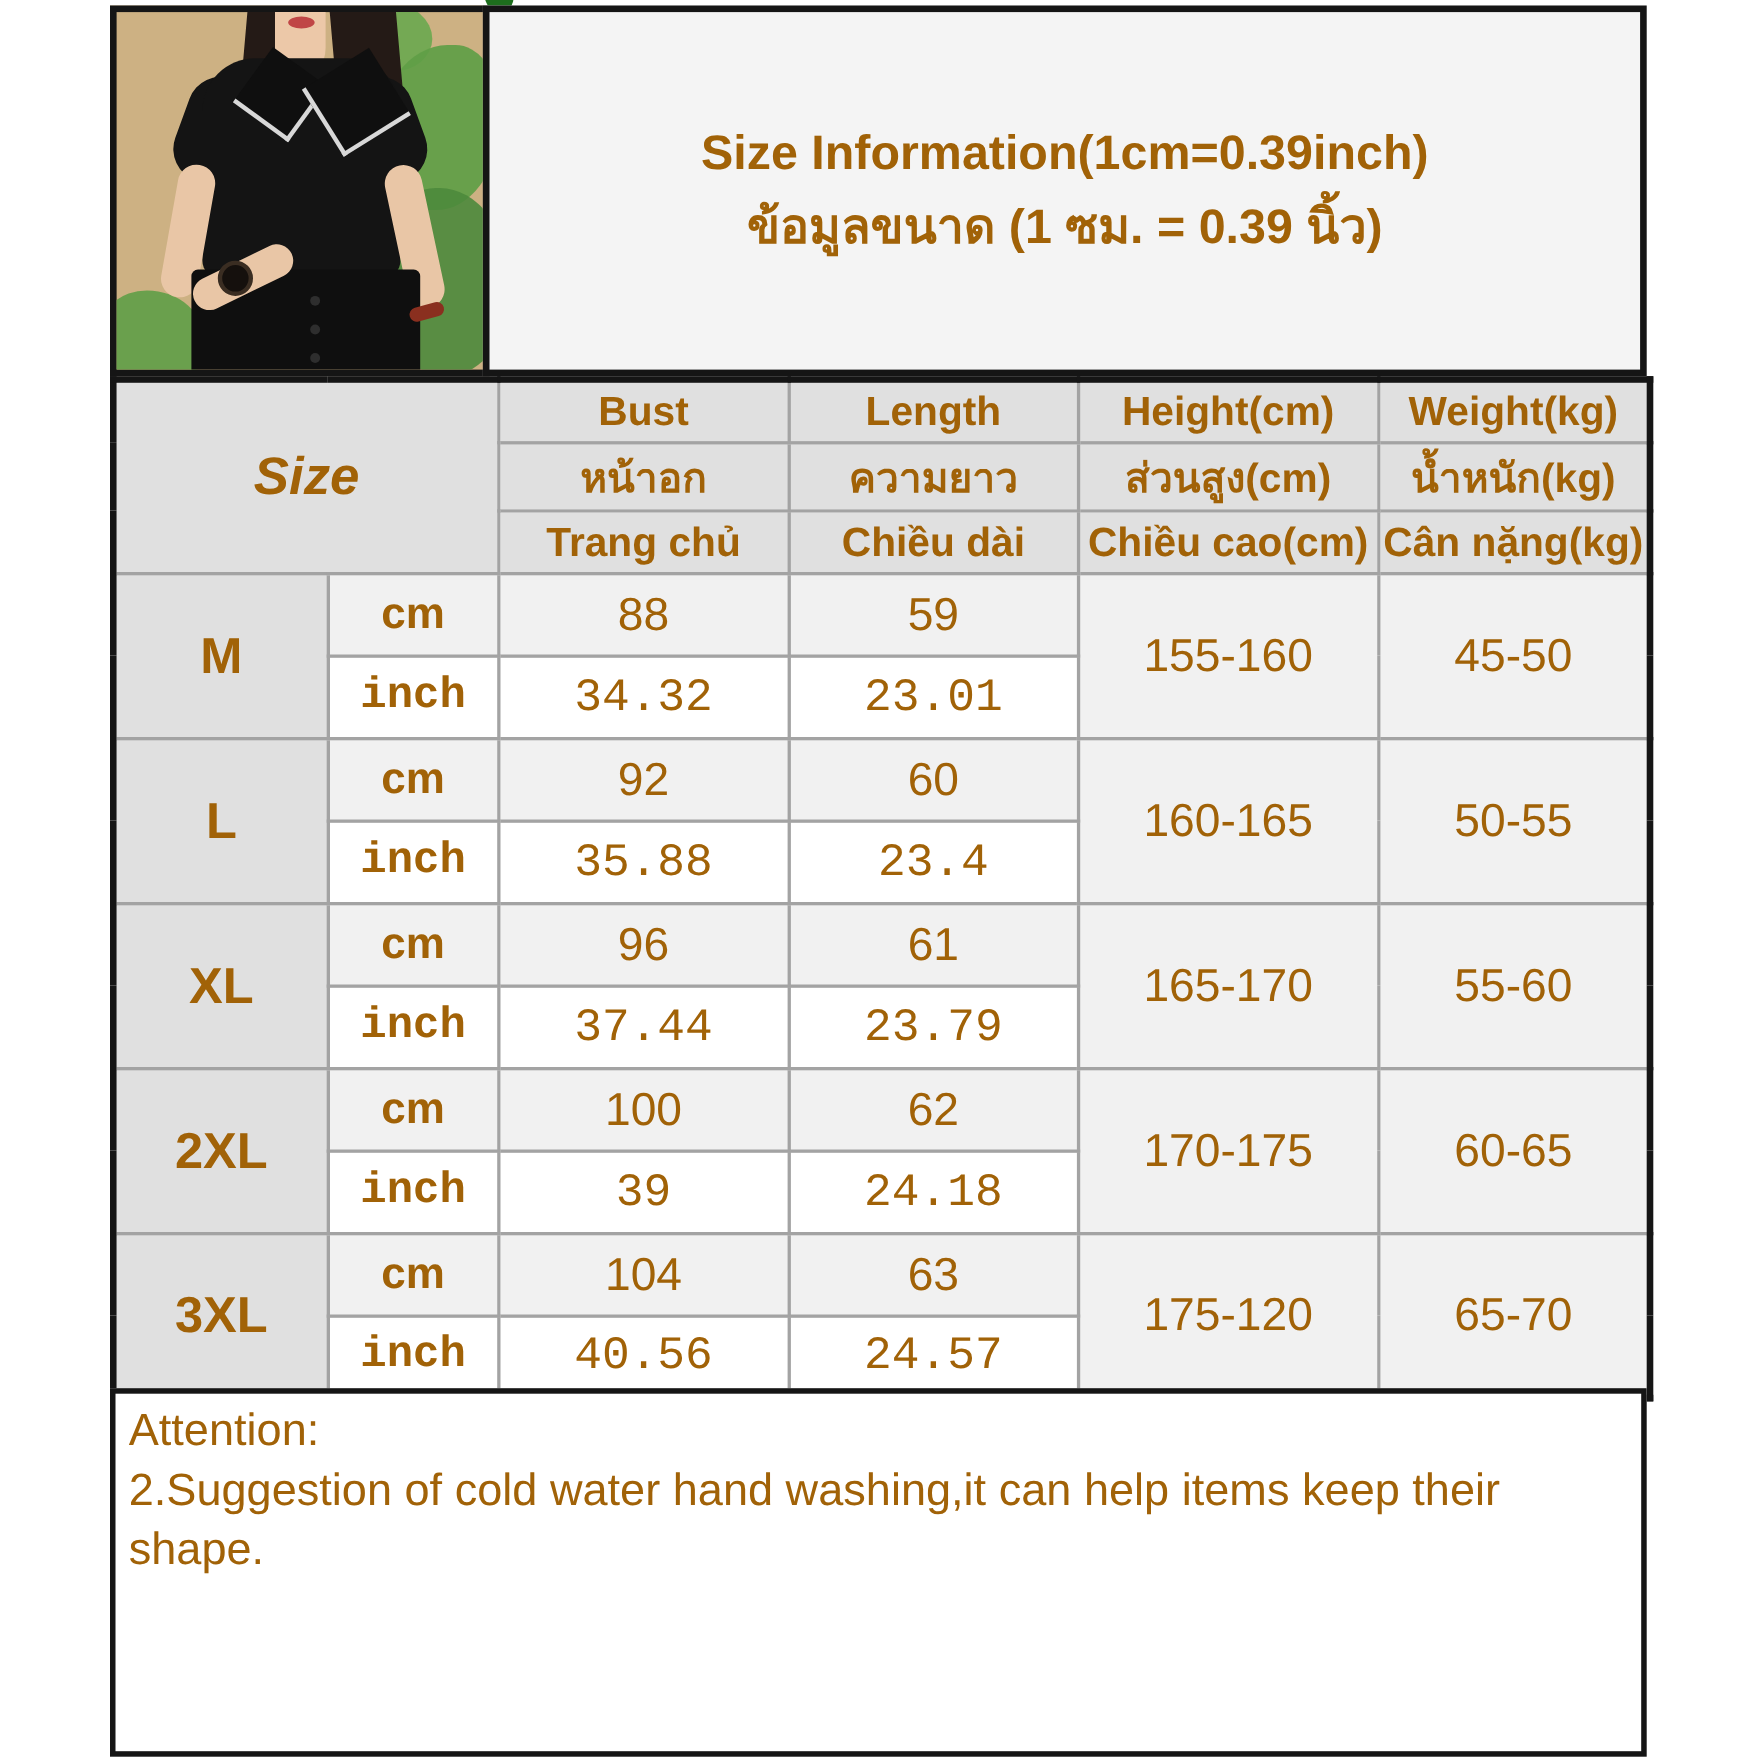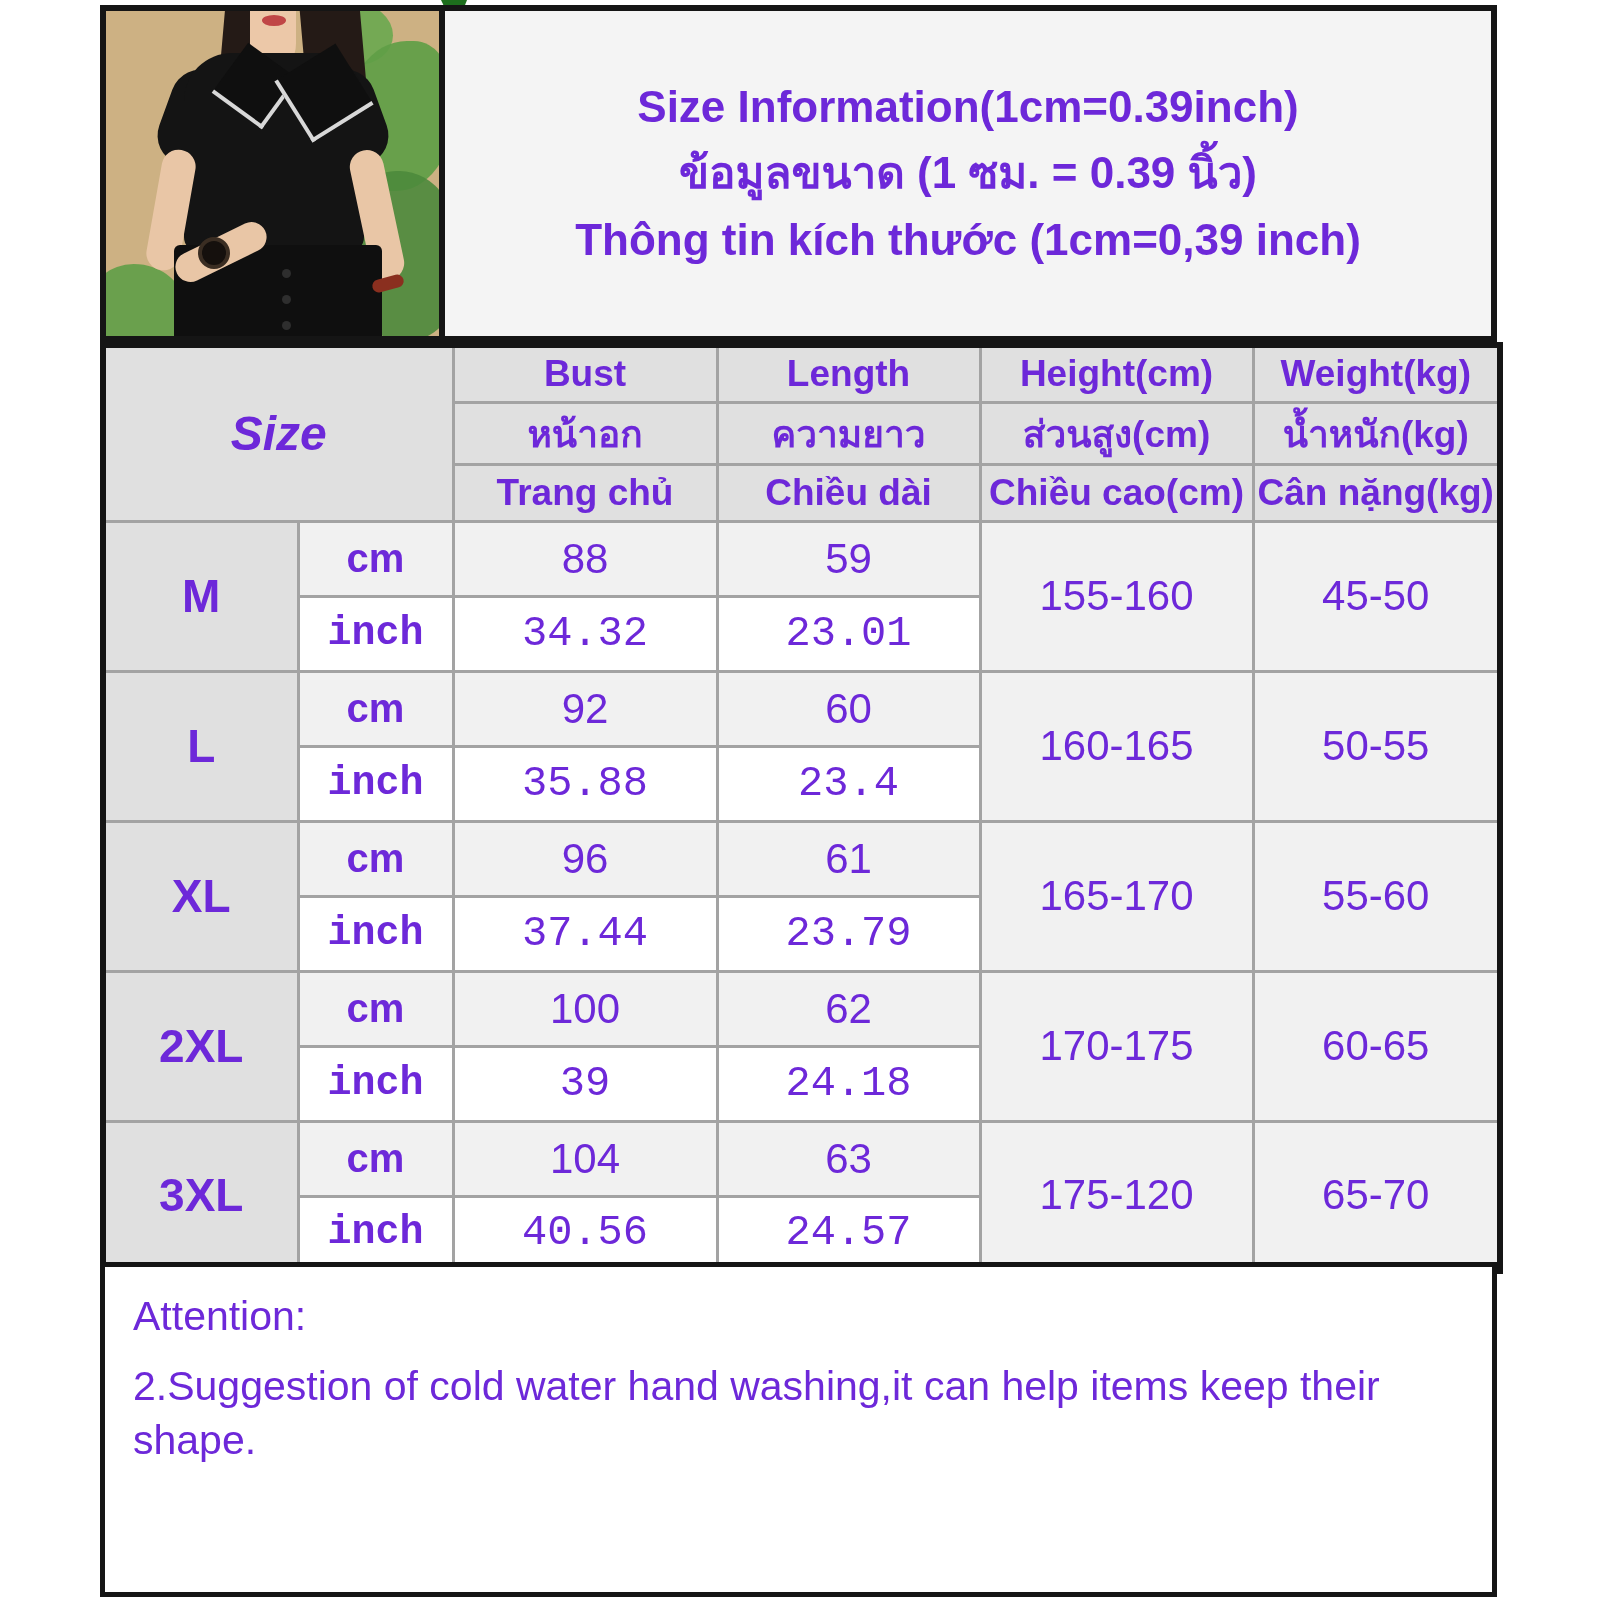--- a/index.html
+++ b/index.html
@@ -1,18 +1,18 @@
 <!DOCTYPE html>
 <html><head>
 <meta charset="utf-8">
 <style>
   html,body{margin:0;padding:0;background:#ffffff;}
   .page{
     position:relative;width:1600px;height:1600px;background:#ffffff;
-    font-family:"Liberation Sans","DejaVu Sans",sans-serif;color:#6d28d9;
+    font-family:"Liberation Sans","DejaVu Sans",sans-serif;color:#a16207;
     overflow:hidden;
   }
   
   .photo{
     position:absolute;left:100px;top:5px;width:345px;height:337px;
     border:6px solid #151515;box-sizing:border-box;background:#cdb183;
   }
   .photo-inner{position:absolute;inset:0;overflow:hidden;}
   .bamboo{
     position:absolute;inset:0;
@@ -71,21 +71,21 @@
   .val{font-size:42px;font-weight:normal;}
   .cmbg{background:#f1f1f1;}
   .inbg{background:#ffffff;font-family:Liberation Mono, monospace;}
   .rangebg{background:#f1f1f1;}
   
   .attention{
     position:absolute;left:100px;top:1262px;width:1397px;height:335px;
     border:5px solid #151515;box-sizing:border-box;background:#ffffff;
     padding:6px 12px;font-size:41px;line-height:1.32;
   }
-  .attention p{margin:16px;}
+  .attention p{margin:0;}
 </style>
 </head>
 <body>
 
 <div class="page">
 
   <div class="photo">
     <div class="photo-inner">
       <div class="bamboo"></div>
       <div class="leaf leaf-top"></div>
@@ -110,21 +110,20 @@
       <div class="btn-dot" style="top:258px"></div>
       <div class="btn-dot" style="top:284px"></div>
       <div class="btn-dot" style="top:310px"></div>
     </div>
   </div>
   <div class="corner-leaf"></div>
 
   <div class="title-box">
     <div class="title-line">Size Information(1cm=0.39inch)</div>
     <div class="title-line">ข้อมูลขนาด (1 ซม. = 0.39 นิ้ว)</div>
-    <div class="title-line">Thông tin kích thước (1cm=0,39 inch)</div>
   </div>
 
   <table class="size-table">
     <colgroup>
       <col style="width:195px">
         <col style="width:155px">
         <col style="width:264px">
       <col style="width:263px">
         <col style="width:273px">
         <col style="width:247px">

